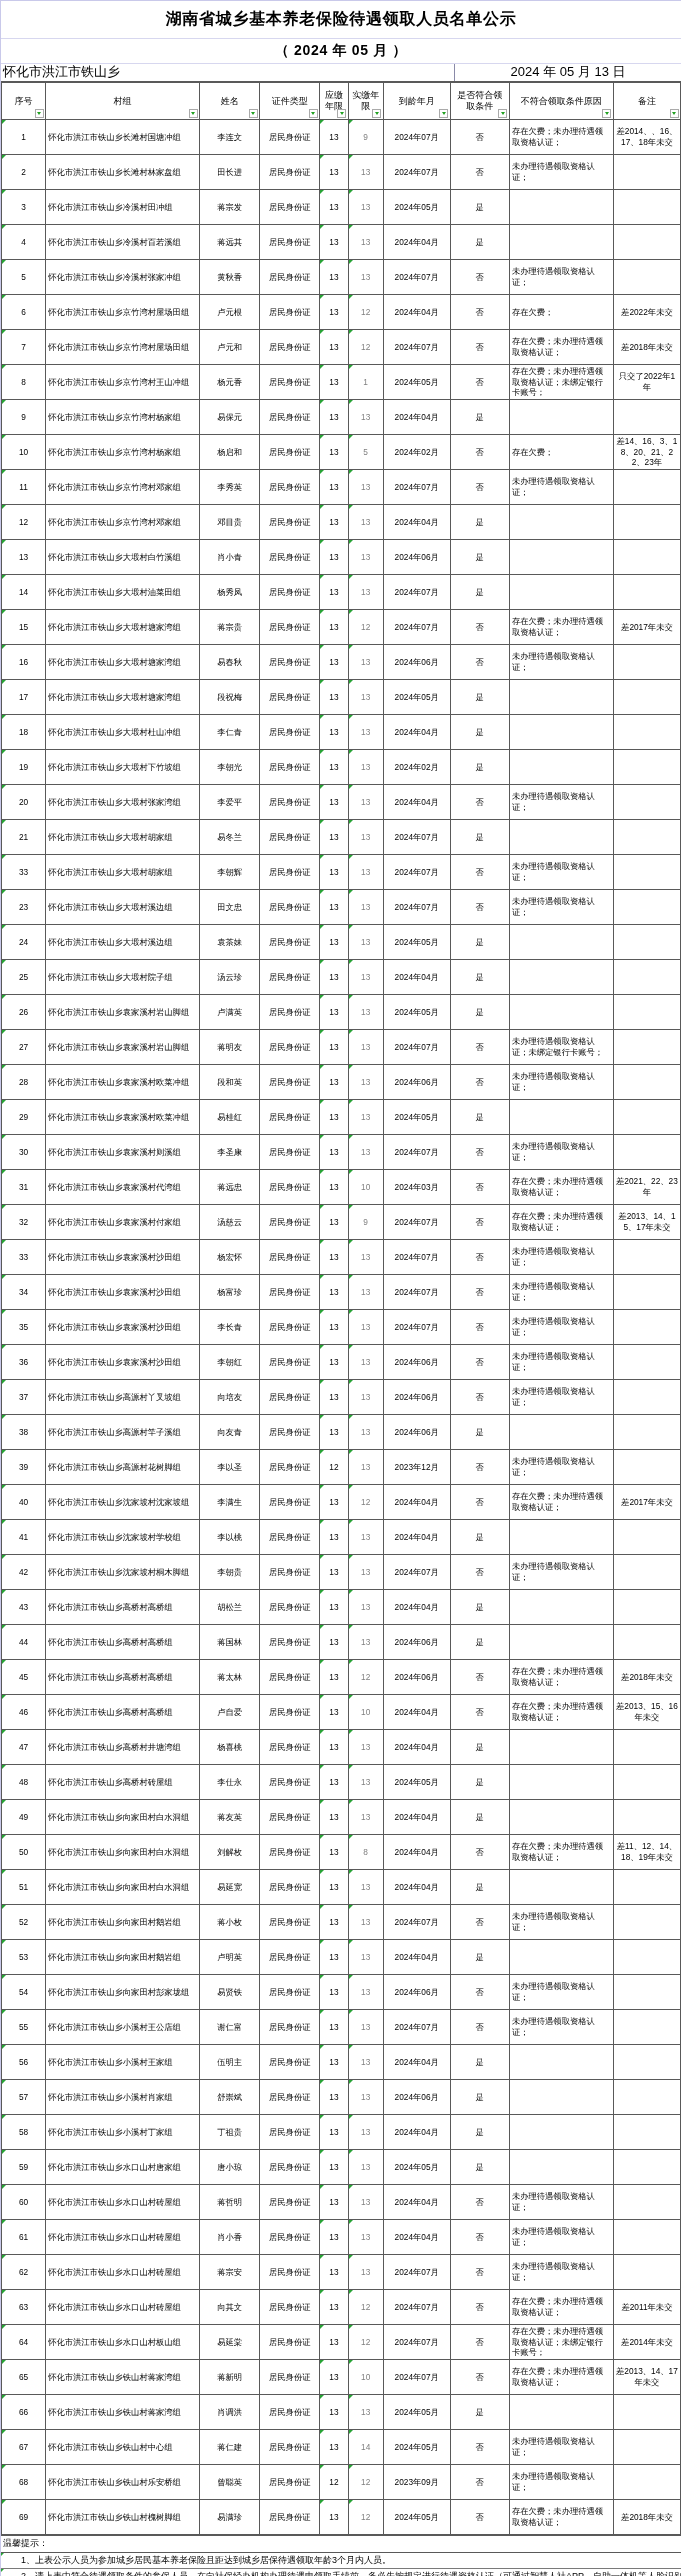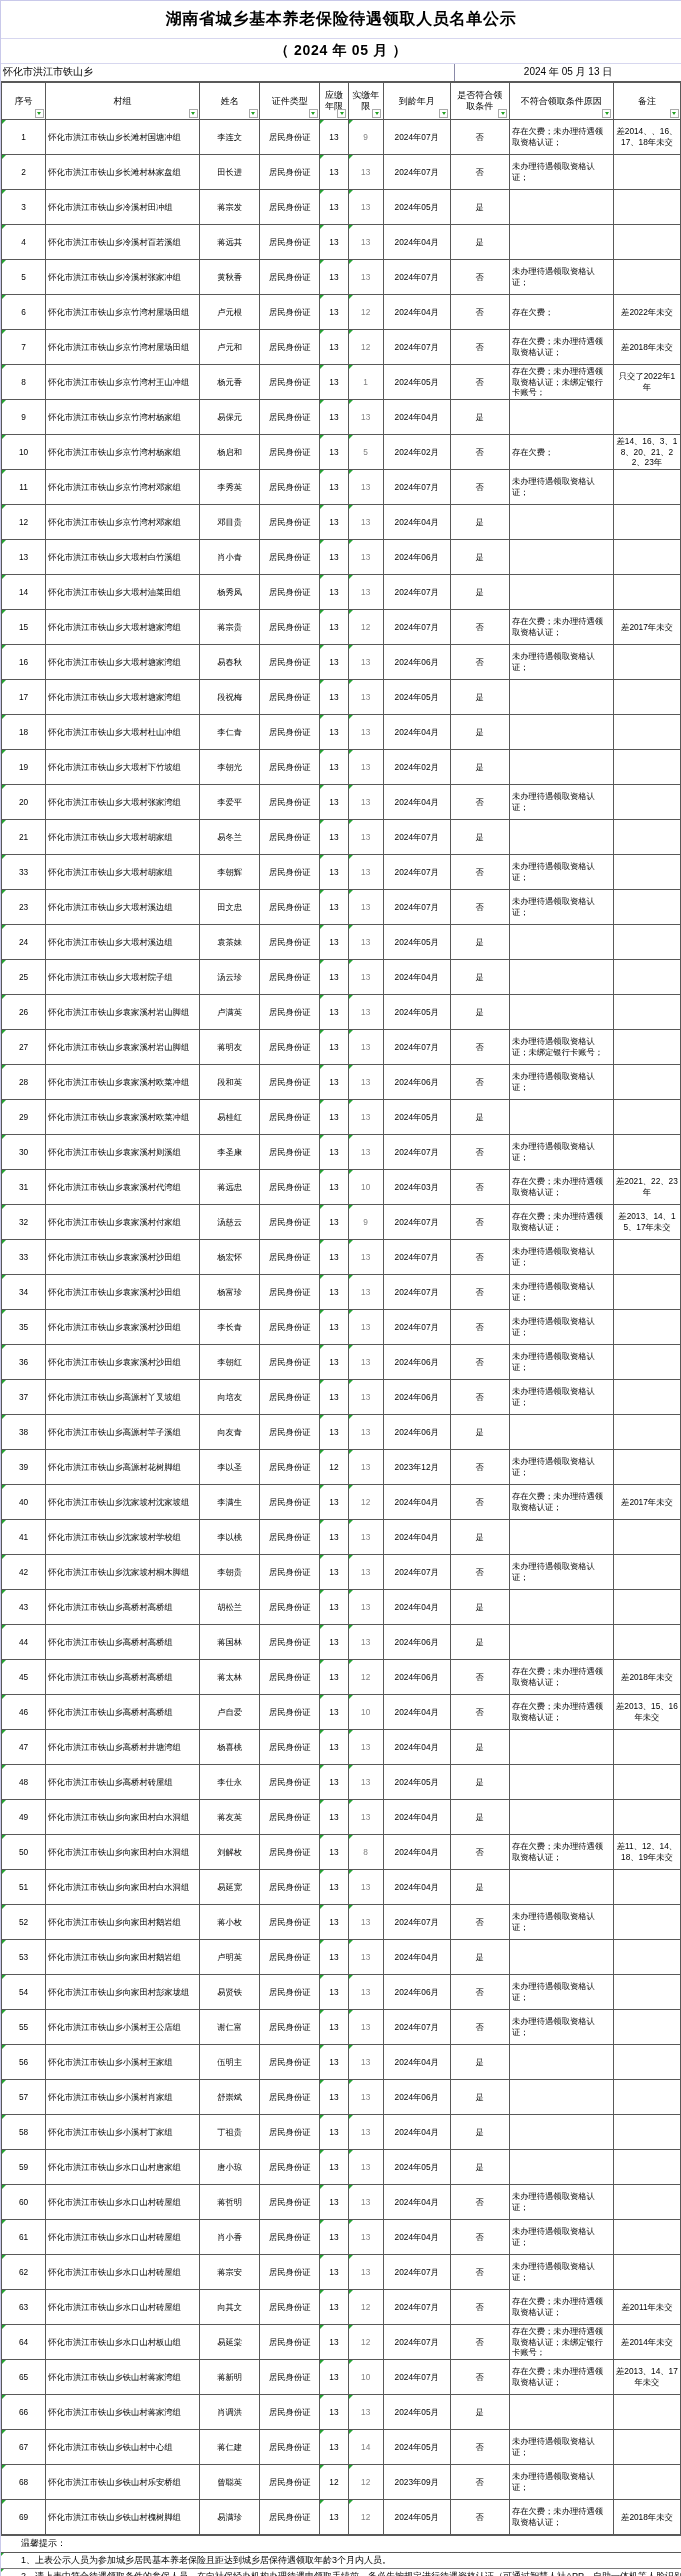--- a/index.html
+++ b/index.html
@@ -4,21 +4,21 @@
 <style>
   html,body{margin:0;padding:0;background:#fff;}
   body{width:682px;font-family:"Liberation Sans",sans-serif;color:#000;}
   .sheet{width:680px;border:0.7px solid #c9c9ea;background:#fff;}
 
   
   .title-block{height:37px;display:flex;align-items:center;justify-content:center;border-bottom:0.7px solid #d7d7ef;}
   .page-title{font-family:"Liberation Serif",serif;font-weight:bold;font-size:16px;letter-spacing:0.7px;}
   .subtitle-block{height:23.6px;display:flex;align-items:center;justify-content:center;border-bottom:0.7px solid #d7d7ef;}
   .page-subtitle{font-size:14px;font-weight:bold;letter-spacing:0.7px;}
-  .subheader{height:17.3px;display:flex;border-bottom:0.7px solid #595959;font-size:10px;}
+  .subheader{height:17.3px;display:flex;border-bottom:0.7px solid #595959;font-size:13px;}
   .subheader .left{flex:0 0 451px;display:flex;align-items:center;padding-left:2.1px;border-right:0.7px solid #8a8aa8;}
   .subheader .right{flex:1;display:flex;align-items:center;justify-content:center;text-align:right;}
 
   
   table{border-collapse:collapse;table-layout:fixed;width:680px;}
   th,td{border:0.7px solid #595959;font-size:8.3px;padding:0.7px 2.1px;vertical-align:middle;overflow:hidden;word-break:break-all;line-height:10.4px;}
   thead tr{height:37px;margin-left:40px;}
   tbody tr{height:35px;}
   th{font-weight:normal;font-size:9px;position:relative;text-align:center;background:#fff;}
   td{text-align:center;position:relative;}
@@ -31,21 +31,21 @@
     content:"";position:absolute;top:0;left:0;width:0;height:0;
     border-top:4.2px solid #27a335;border-right:4.2px solid transparent;}
 
   
   .filter-button{position:absolute;right:1.4px;bottom:1.4px;width:9px;height:9px;background:#fff;
     border:0.7px solid #aaa;display:flex;align-items:center;justify-content:center;box-sizing:border-box;cursor:pointer;}
   .filter-arrow{width:0;height:0;border-left:2.8px solid transparent;border-right:2.8px solid transparent;border-top:3.5px solid #21a121;}
 
   
   .footer-title{height:16px;border-bottom:0.7px solid #595959;border-top:0.7px solid #595959;display:flex;align-items:center;
-    padding-left:20px;font-size:9px;position:relative;}
+    padding-left:2px;font-size:9px;position:relative;}
   .footer-note{height:15.3px;border-bottom:0.7px solid #7a7a7a;display:flex;align-items:center;padding-left:20px;
     font-size:9px;white-space:nowrap;overflow:hidden;position:relative;}
   .footer-note::before{content:"";position:absolute;top:0;left:0;width:0;height:0;
     border-top:3.5px solid #27a335;border-right:3.5px solid transparent;}
 </style>
 </head>
 <body>
 
 <div class="sheet">
 

